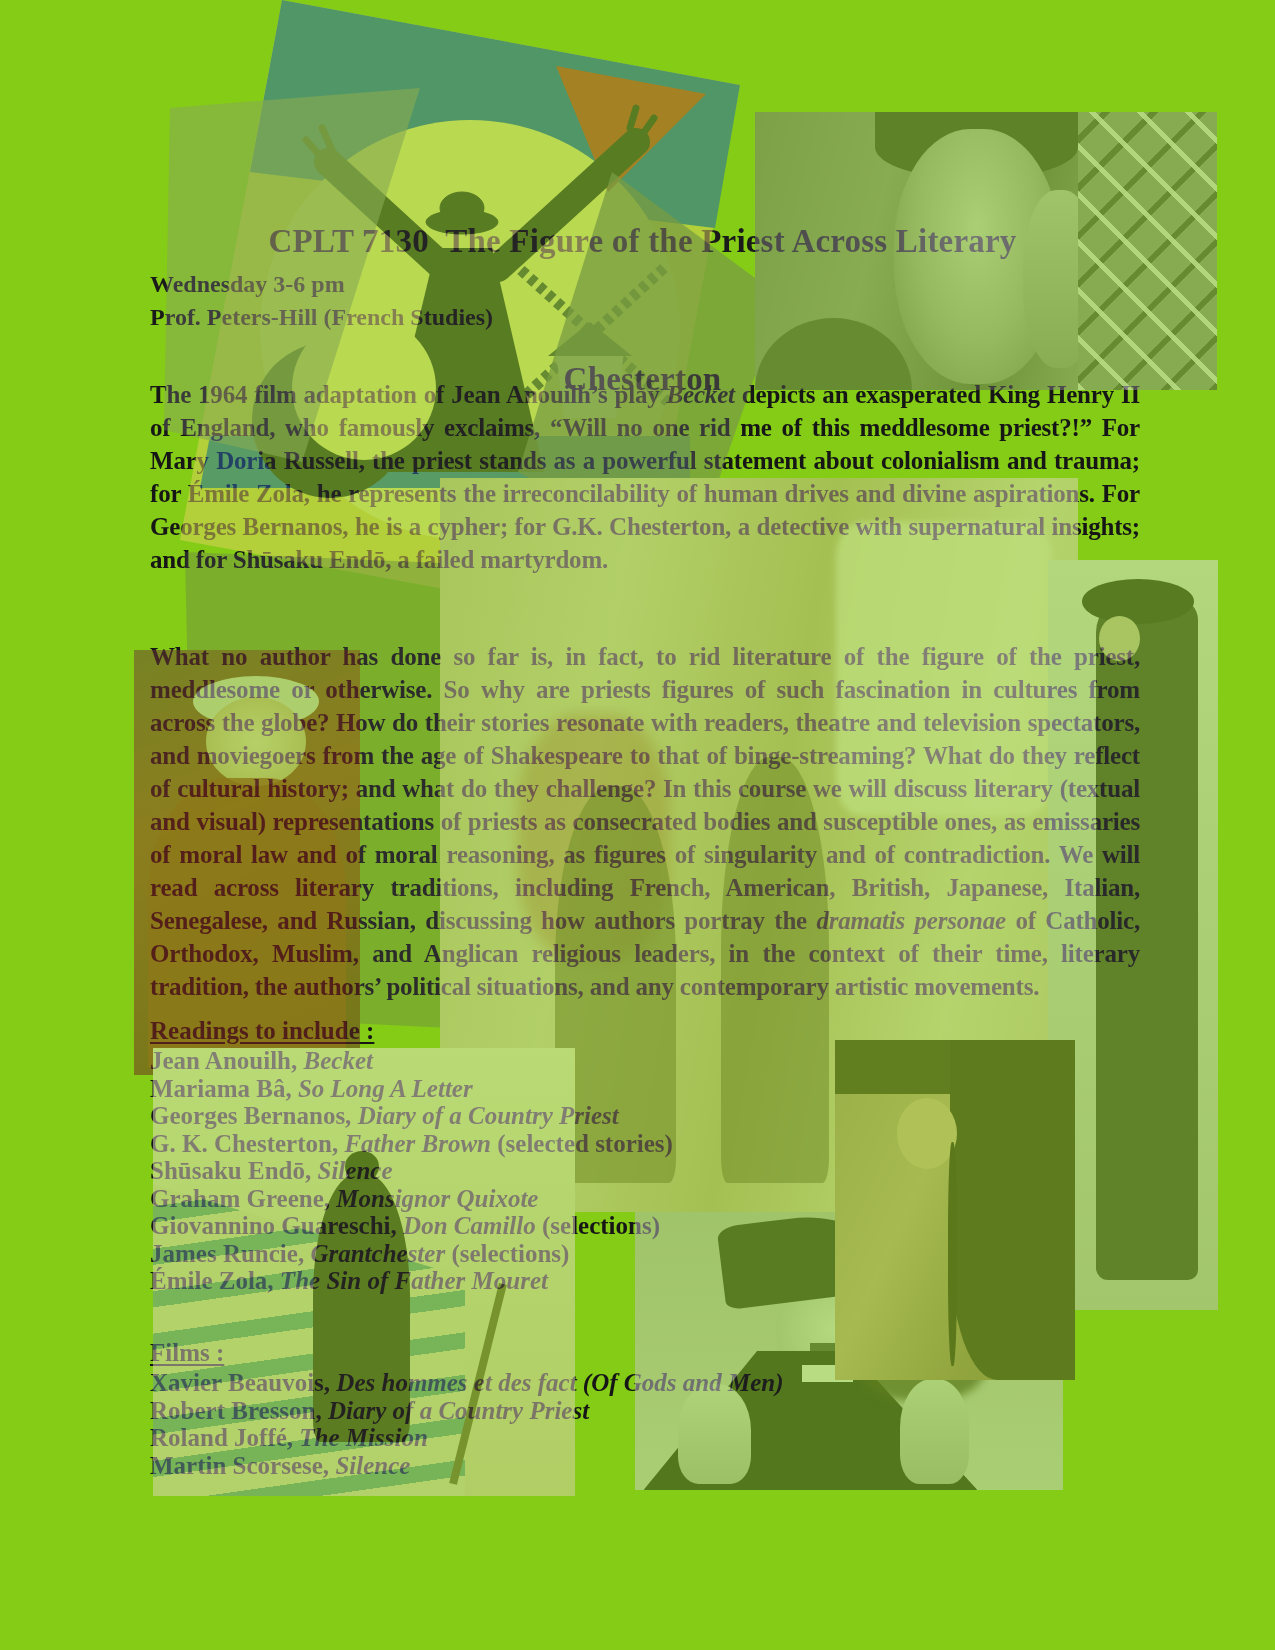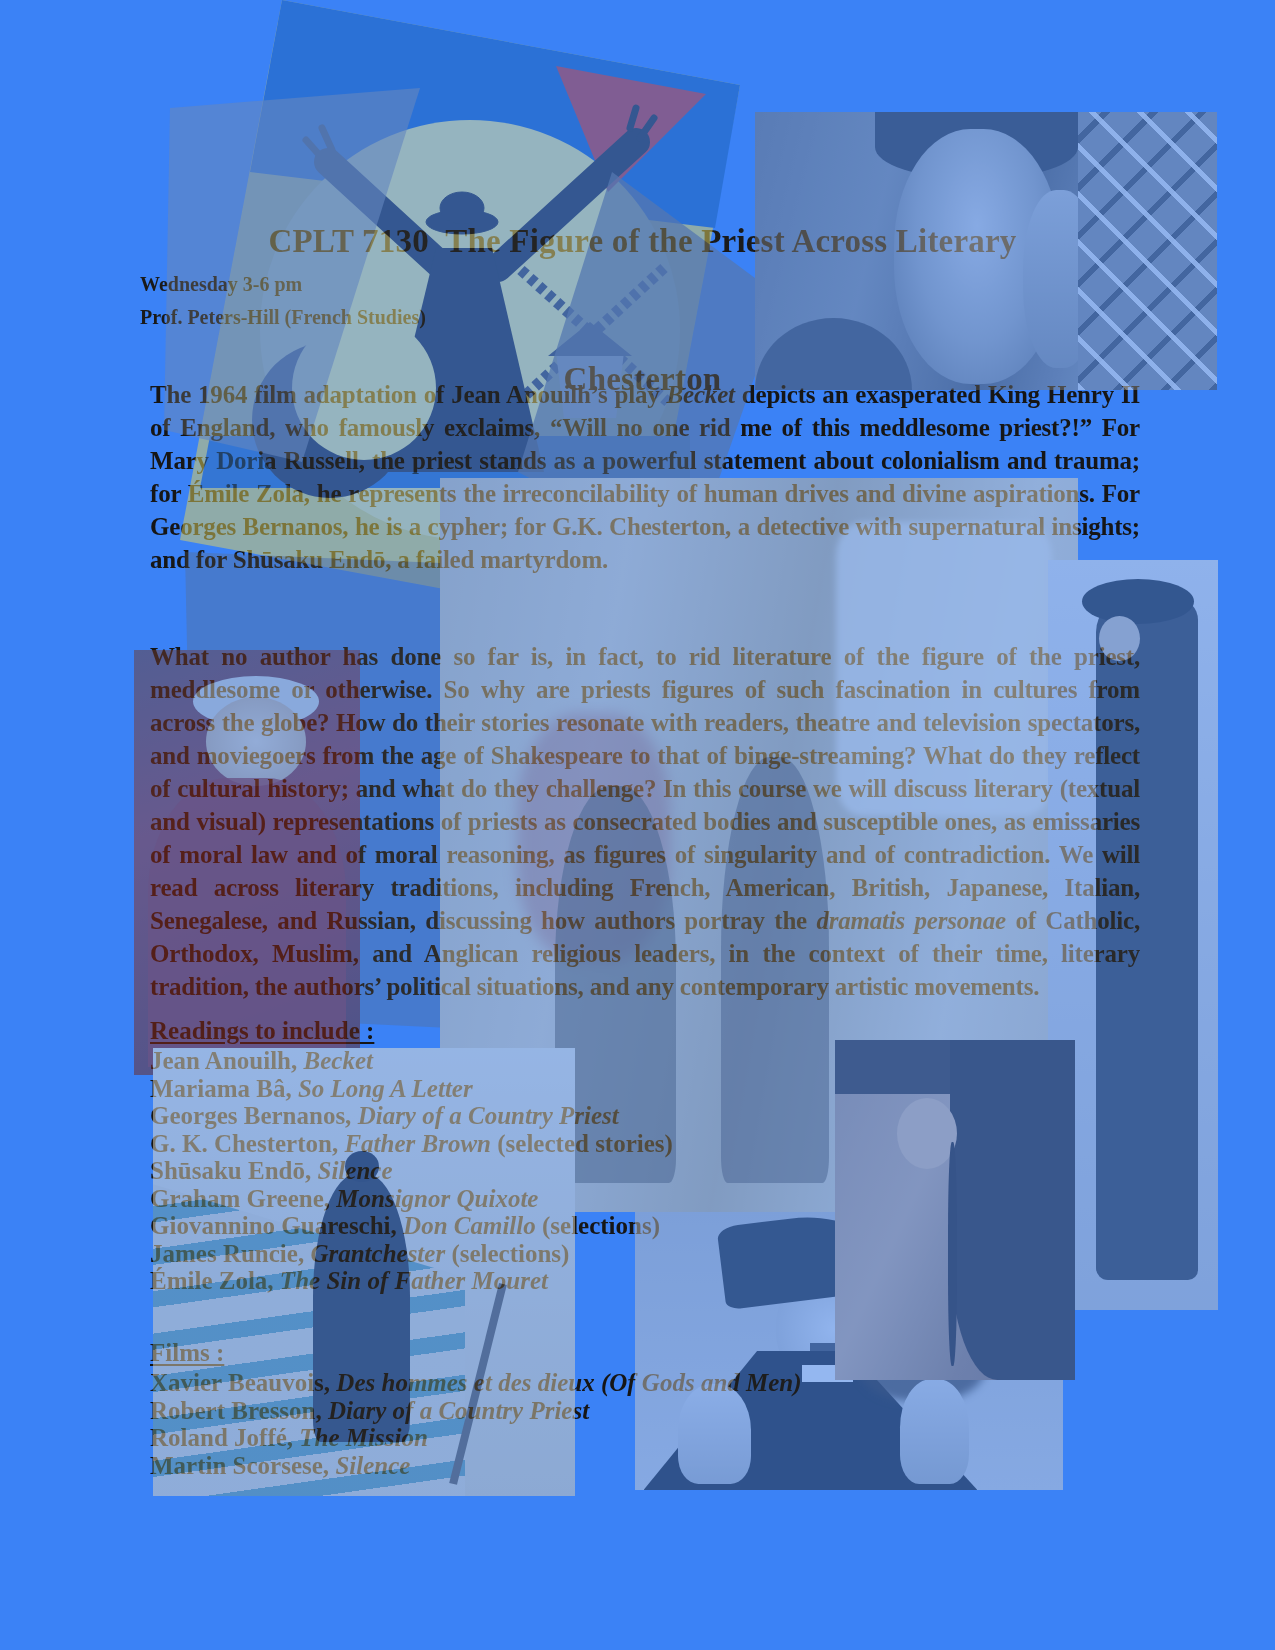--- a/index.html
+++ b/index.html
@@ -1,35 +1,35 @@
 <!DOCTYPE html>
 <html><head>
 <meta charset="utf-8">
 <style>
   html,body{margin:0;padding:0;background:#ffffff;}
   .page{
     position:relative;
     width:1275px;height:1650px;
-    background:#3b82f6;
+    background:#84cc16;
     overflow:hidden;
     font-family:"Liberation Serif", serif;
     font-weight:bold;
     color:#141414;
   }
 
   
   .text-layer{position:absolute;inset:0;z-index:1;}
   .title{
     position:absolute;left:150px;top:126px;width:985px;
     font-size:33px;line-height:46px;text-align:center;
     letter-spacing:.2px;white-space:pre-wrap;color:#1a1a1a;
   }
   .info{
-    position:absolute;left:140px;top:268px;width:985px;
-    font-size:20px;line-height:33px;color:#1a1a1a;
+    position:absolute;left:150px;top:268px;width:985px;
+    font-size:24px;line-height:33px;color:#1a1a1a;
   }
   .para{
     position:absolute;left:150px;width:990px;margin:0;
     font-size:25px;line-height:33px;text-align:justify;
     letter-spacing:-0.2px;color:#161616;
   }
   #para1{top:378px;}
   #para2{top:640px;}
   .list{position:absolute;left:150px;width:990px;color:#161616;}
   #readings{top:1014px;}
@@ -170,21 +170,21 @@
       <div class="list-item"><span>G. K. Chesterton, </span><i>Father Brown</i><span> (selected stories)</span></div>
       <div class="list-item"><span>Shūsaku Endō, </span><i>Silence</i><span></span></div>
       <div class="list-item"><span>Graham Greene, </span><i>Monsignor Quixote</i><span></span></div>
       <div class="list-item"><span>Giovannino Guareschi, </span><i>Don Camillo</i><span> (selections)</span></div>
       <div class="list-item"><span>James Runcie, </span><i>Grantchester</i><span> (selections)</span></div>
       <div class="list-item"><span>Émile Zola, </span><i>The Sin of Father Mouret</i><span></span></div>
     </div>
 
     <div class="list" id="films">
       <div class="list-heading"><span class="u">Films :</span></div>
-      <div class="list-item"><span>Xavier Beauvois, </span><i>Des hommes et des dieux (Of Gods and Men)</i><span></span></div>
+      <div class="list-item"><span>Xavier Beauvois, </span><i>Des hommes et des fact (Of Gods and Men)</i><span></span></div>
       <div class="list-item"><span>Robert Bresson, </span><i>Diary of a Country Priest</i><span></span></div>
       <div class="list-item"><span>Roland Joffé, </span><i>The Mission</i><span></span></div>
       <div class="list-item"><span>Martin Scorsese, </span><i>Silence</i><span></span></div>
     </div>
   </div>
 
   <div class="collage" aria-hidden="true">
 
     <svg class="poster-svg" viewBox="120 0 800 700" xmlns="http://www.w3.org/2000/svg">
 

